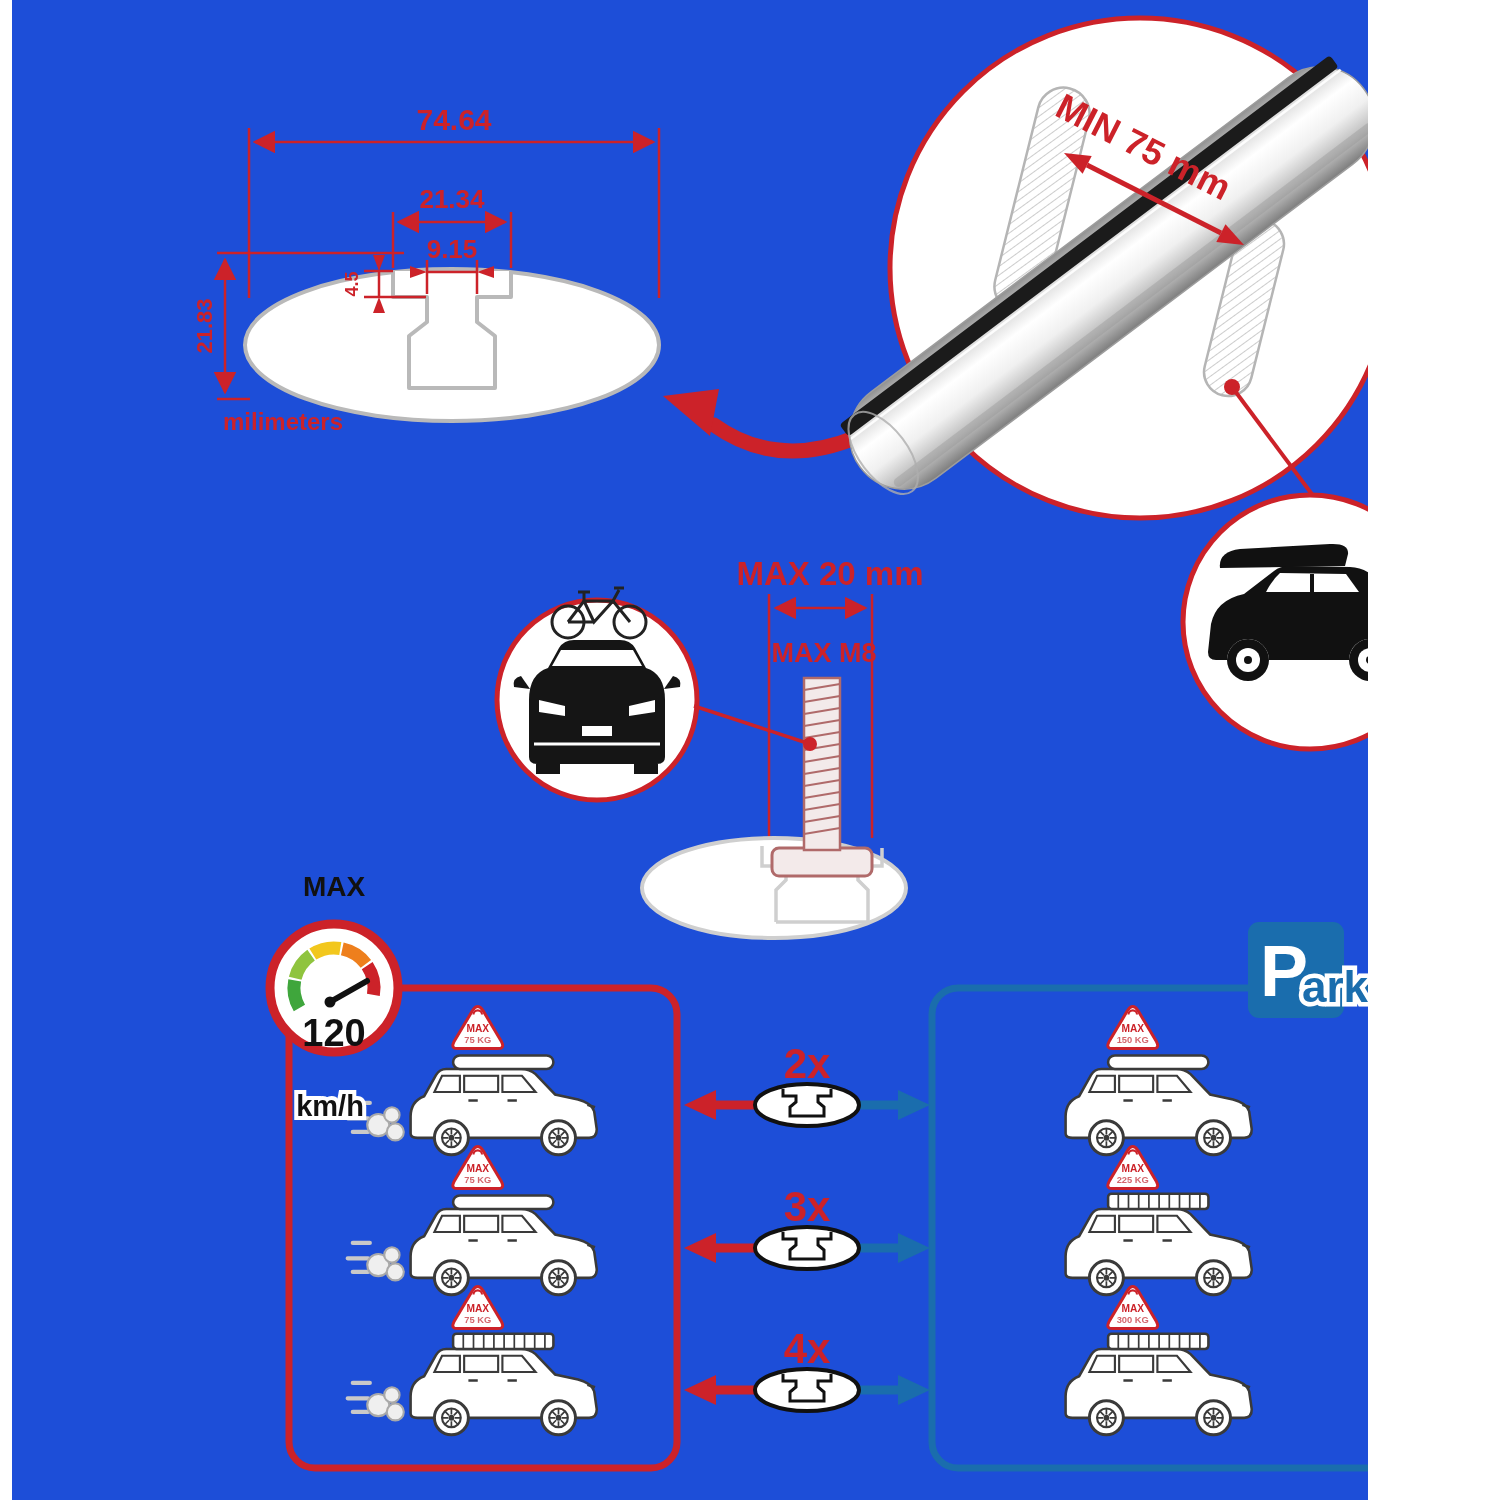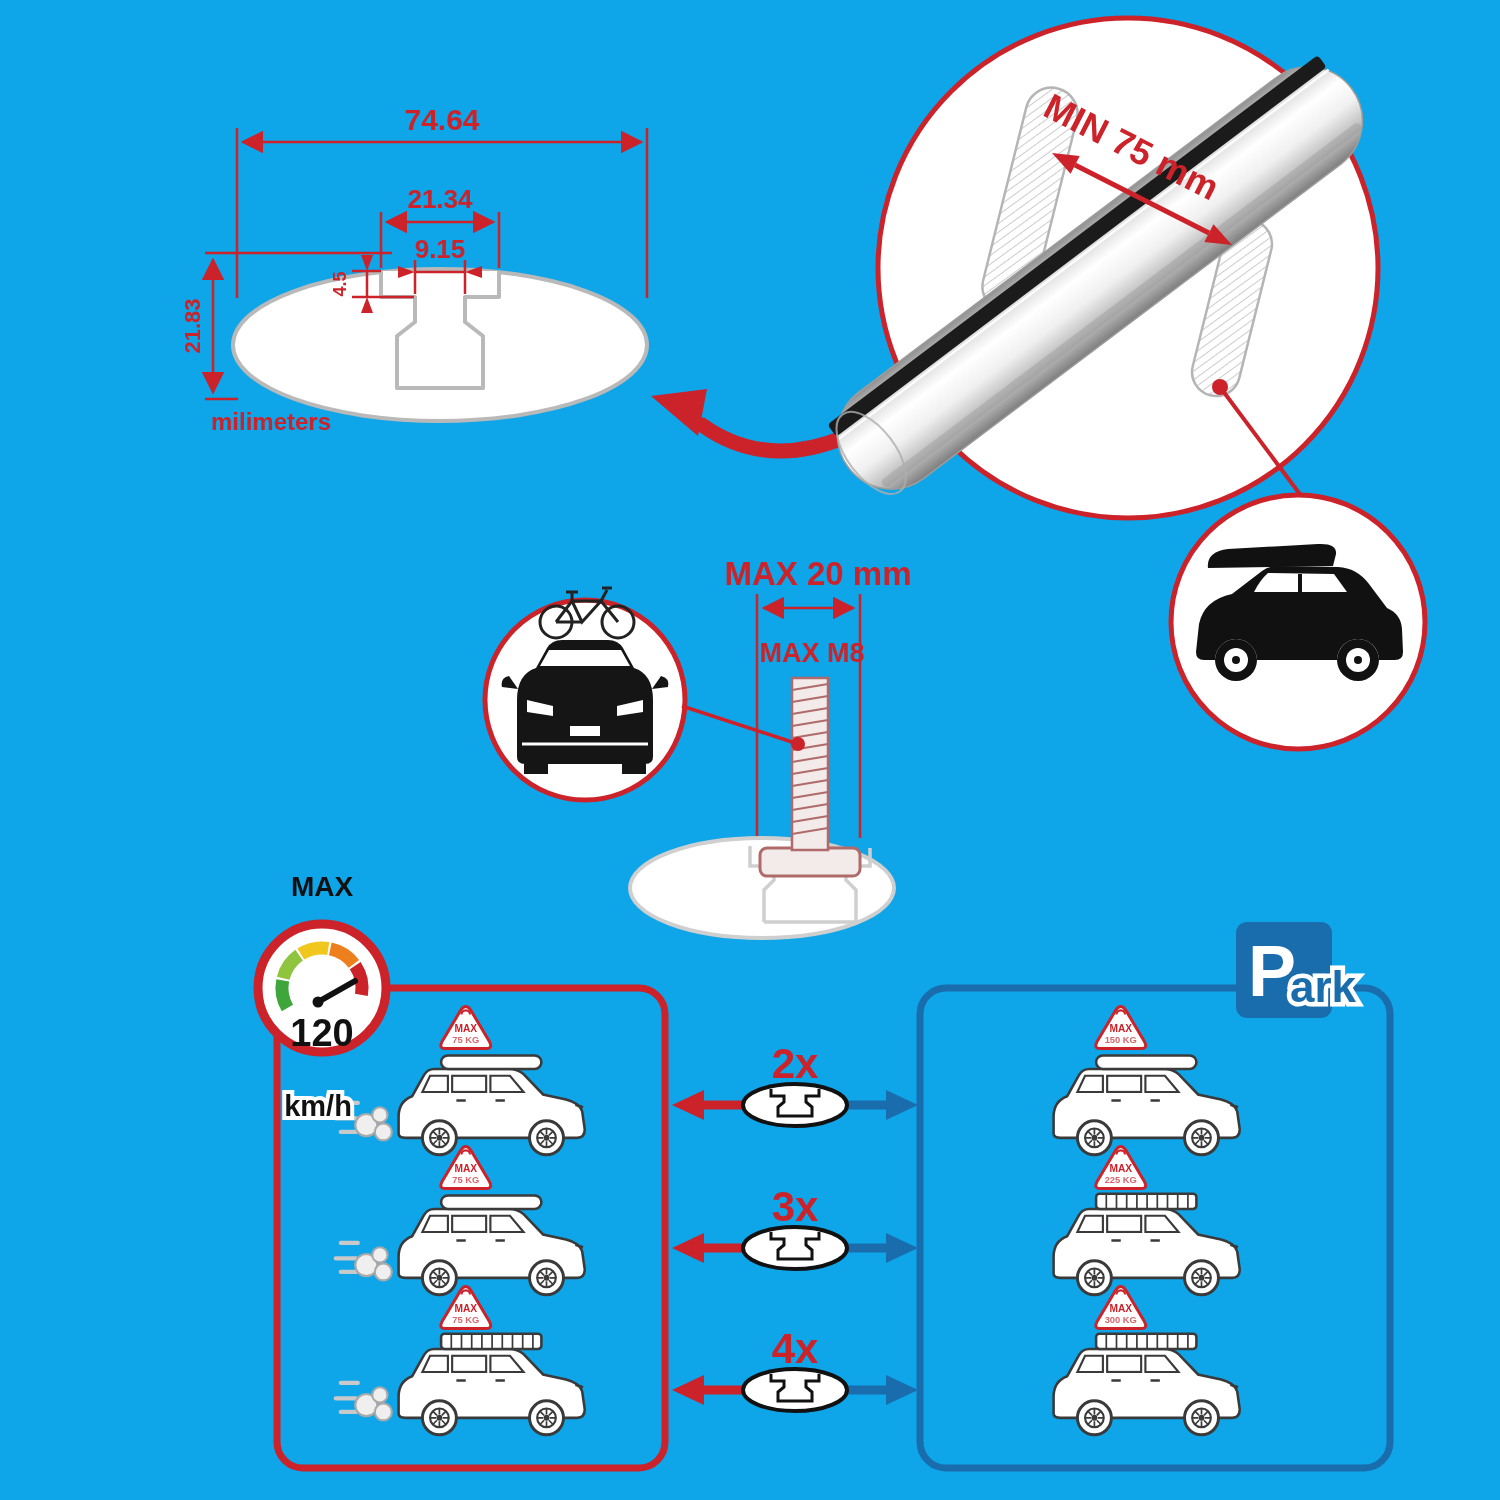--- a/index.html
+++ b/index.html
@@ -1,16 +1,16 @@
 <!DOCTYPE html>
 <html><head>
 <meta charset="utf-8">
 <style>
   html,body{margin:0;padding:0;background:#fff;}
-  .canvas{position:relative;width:1500px;height:1500px;background:#0ea5e9;overflow:hidden;}
+  .canvas{position:relative;width:1356px;height:1500px;background:#1d4ed8;overflow:hidden;margin-left:12px;}
   svg{display:block;}
   text{font-family:"Liberation Sans","DejaVu Sans",sans-serif;}
   .dim{fill:#cc2229;font-weight:bold;}
   .blk{fill:#111;font-weight:bold;}
   .mult{fill:#cc2229;font-weight:bold;font-size:42px;text-anchor:middle;}
   .sign-t{fill:#cc2229;font-weight:bold;}
   .sign-v{fill:#d4666c;font-weight:bold;}
 </style>
 </head>
 <body>

